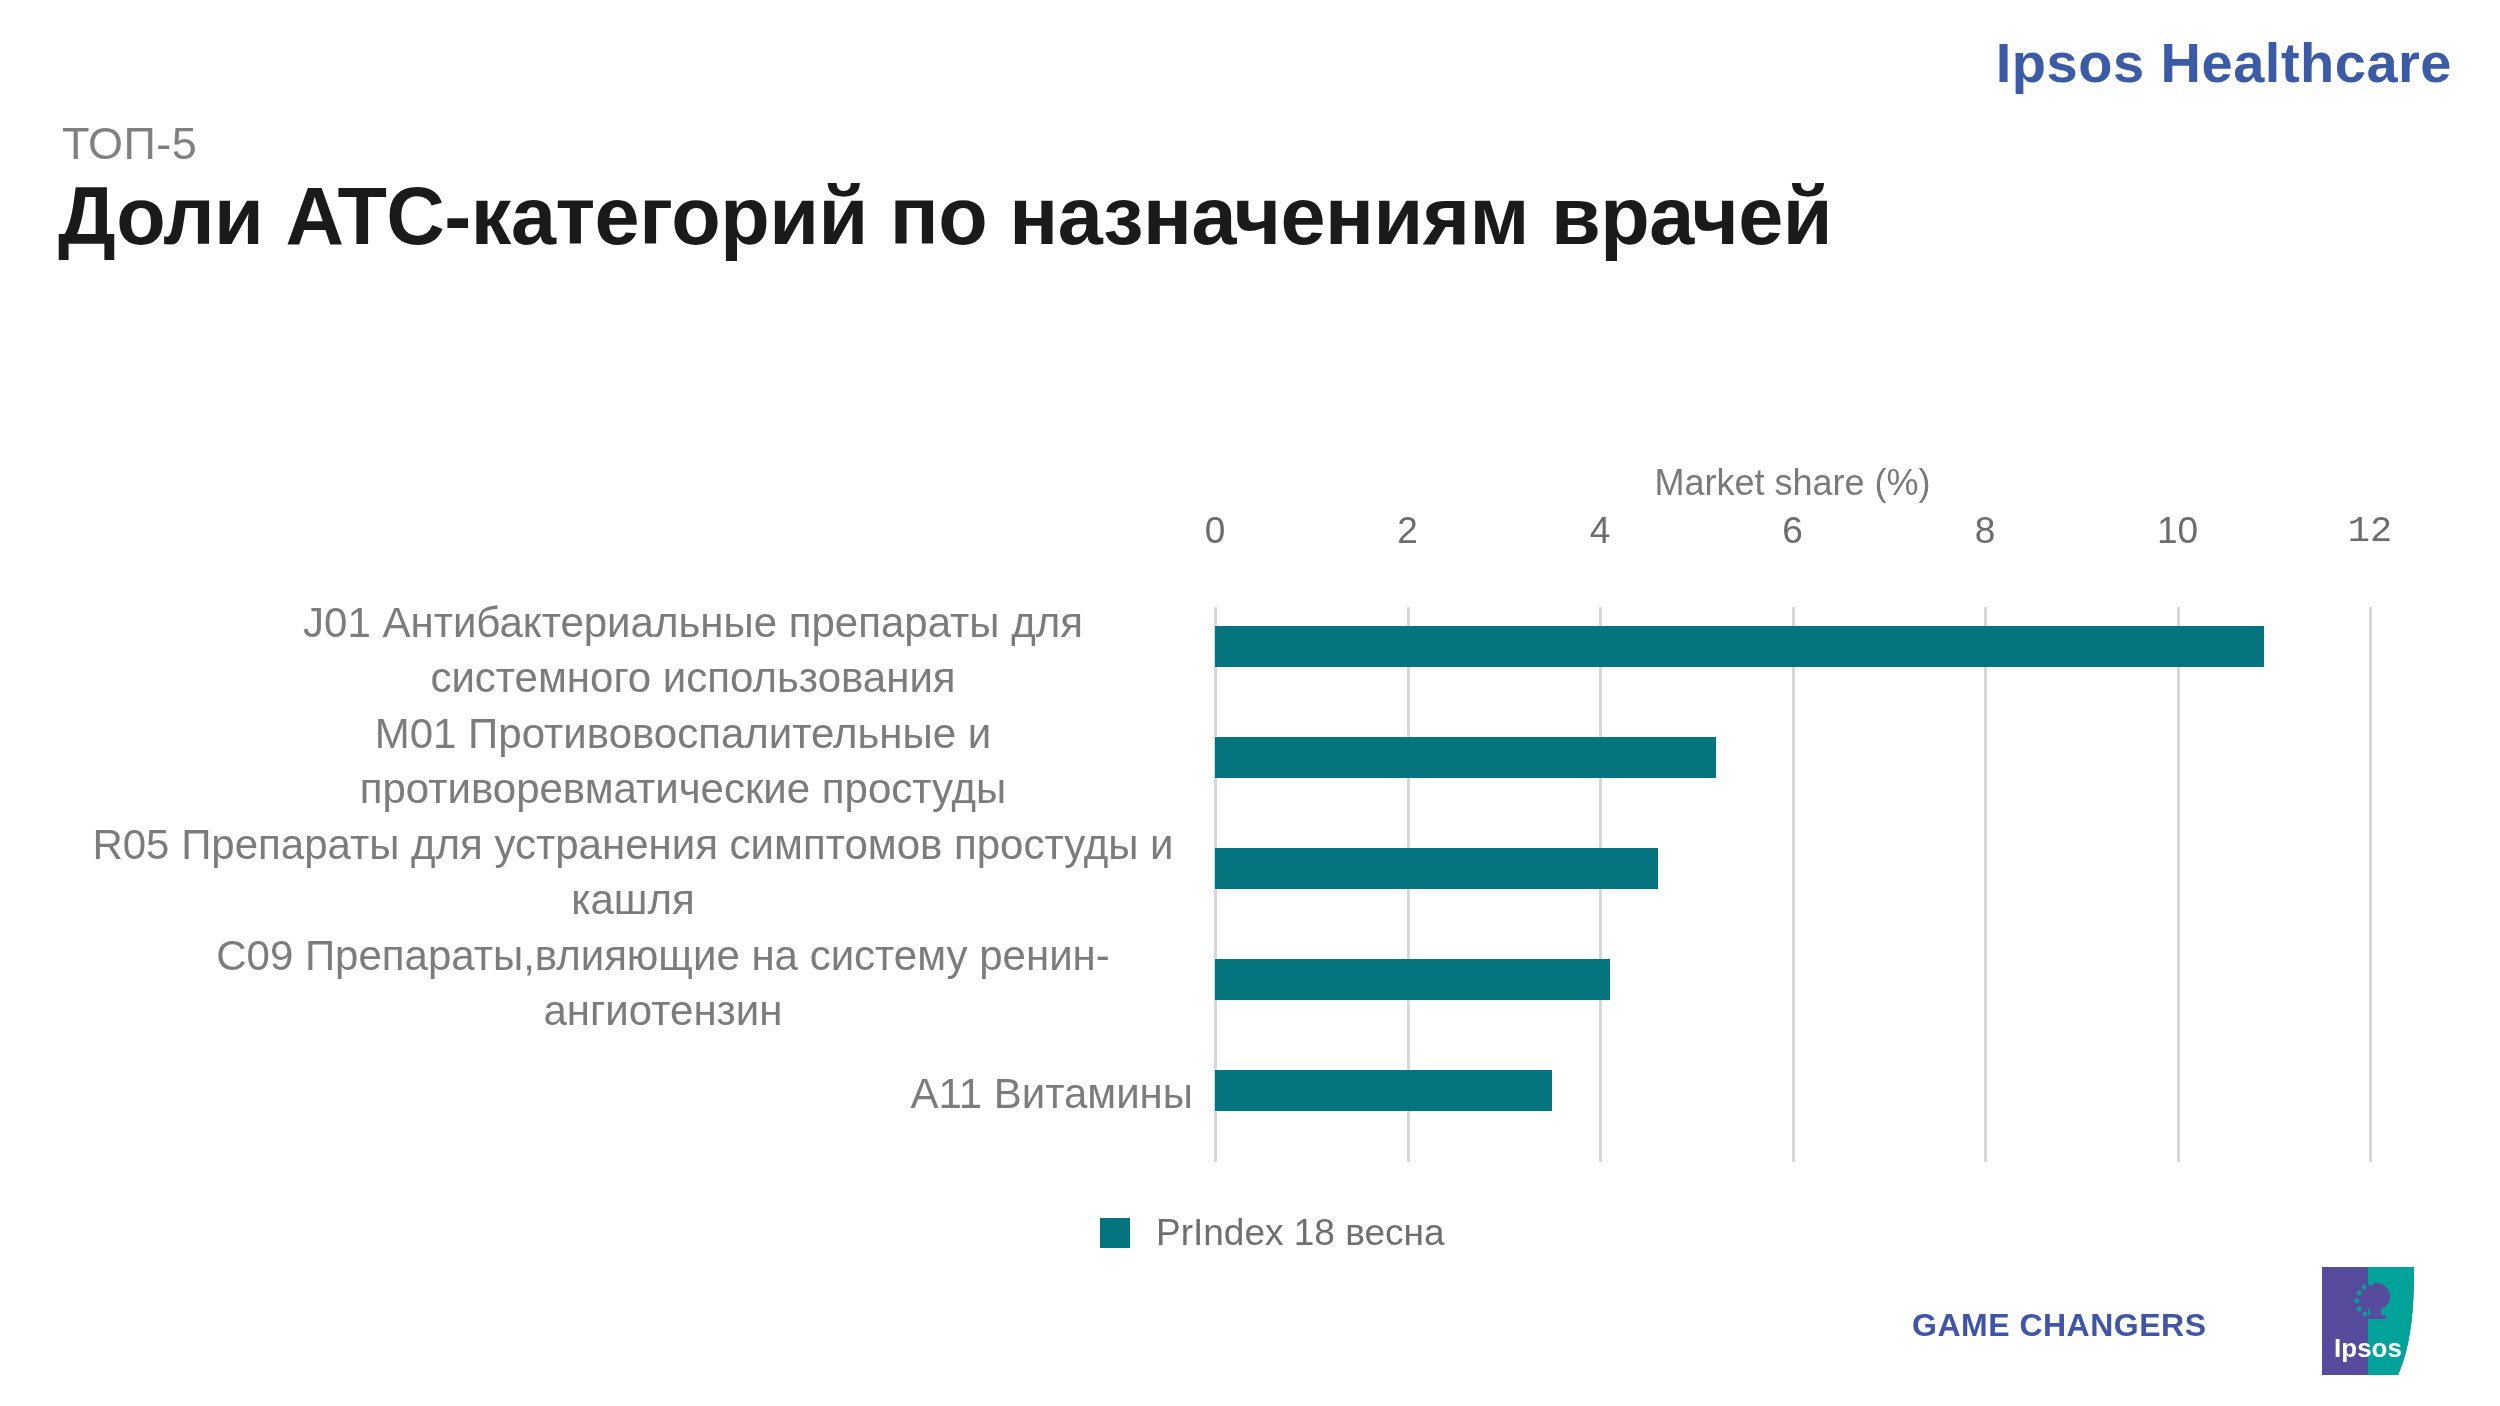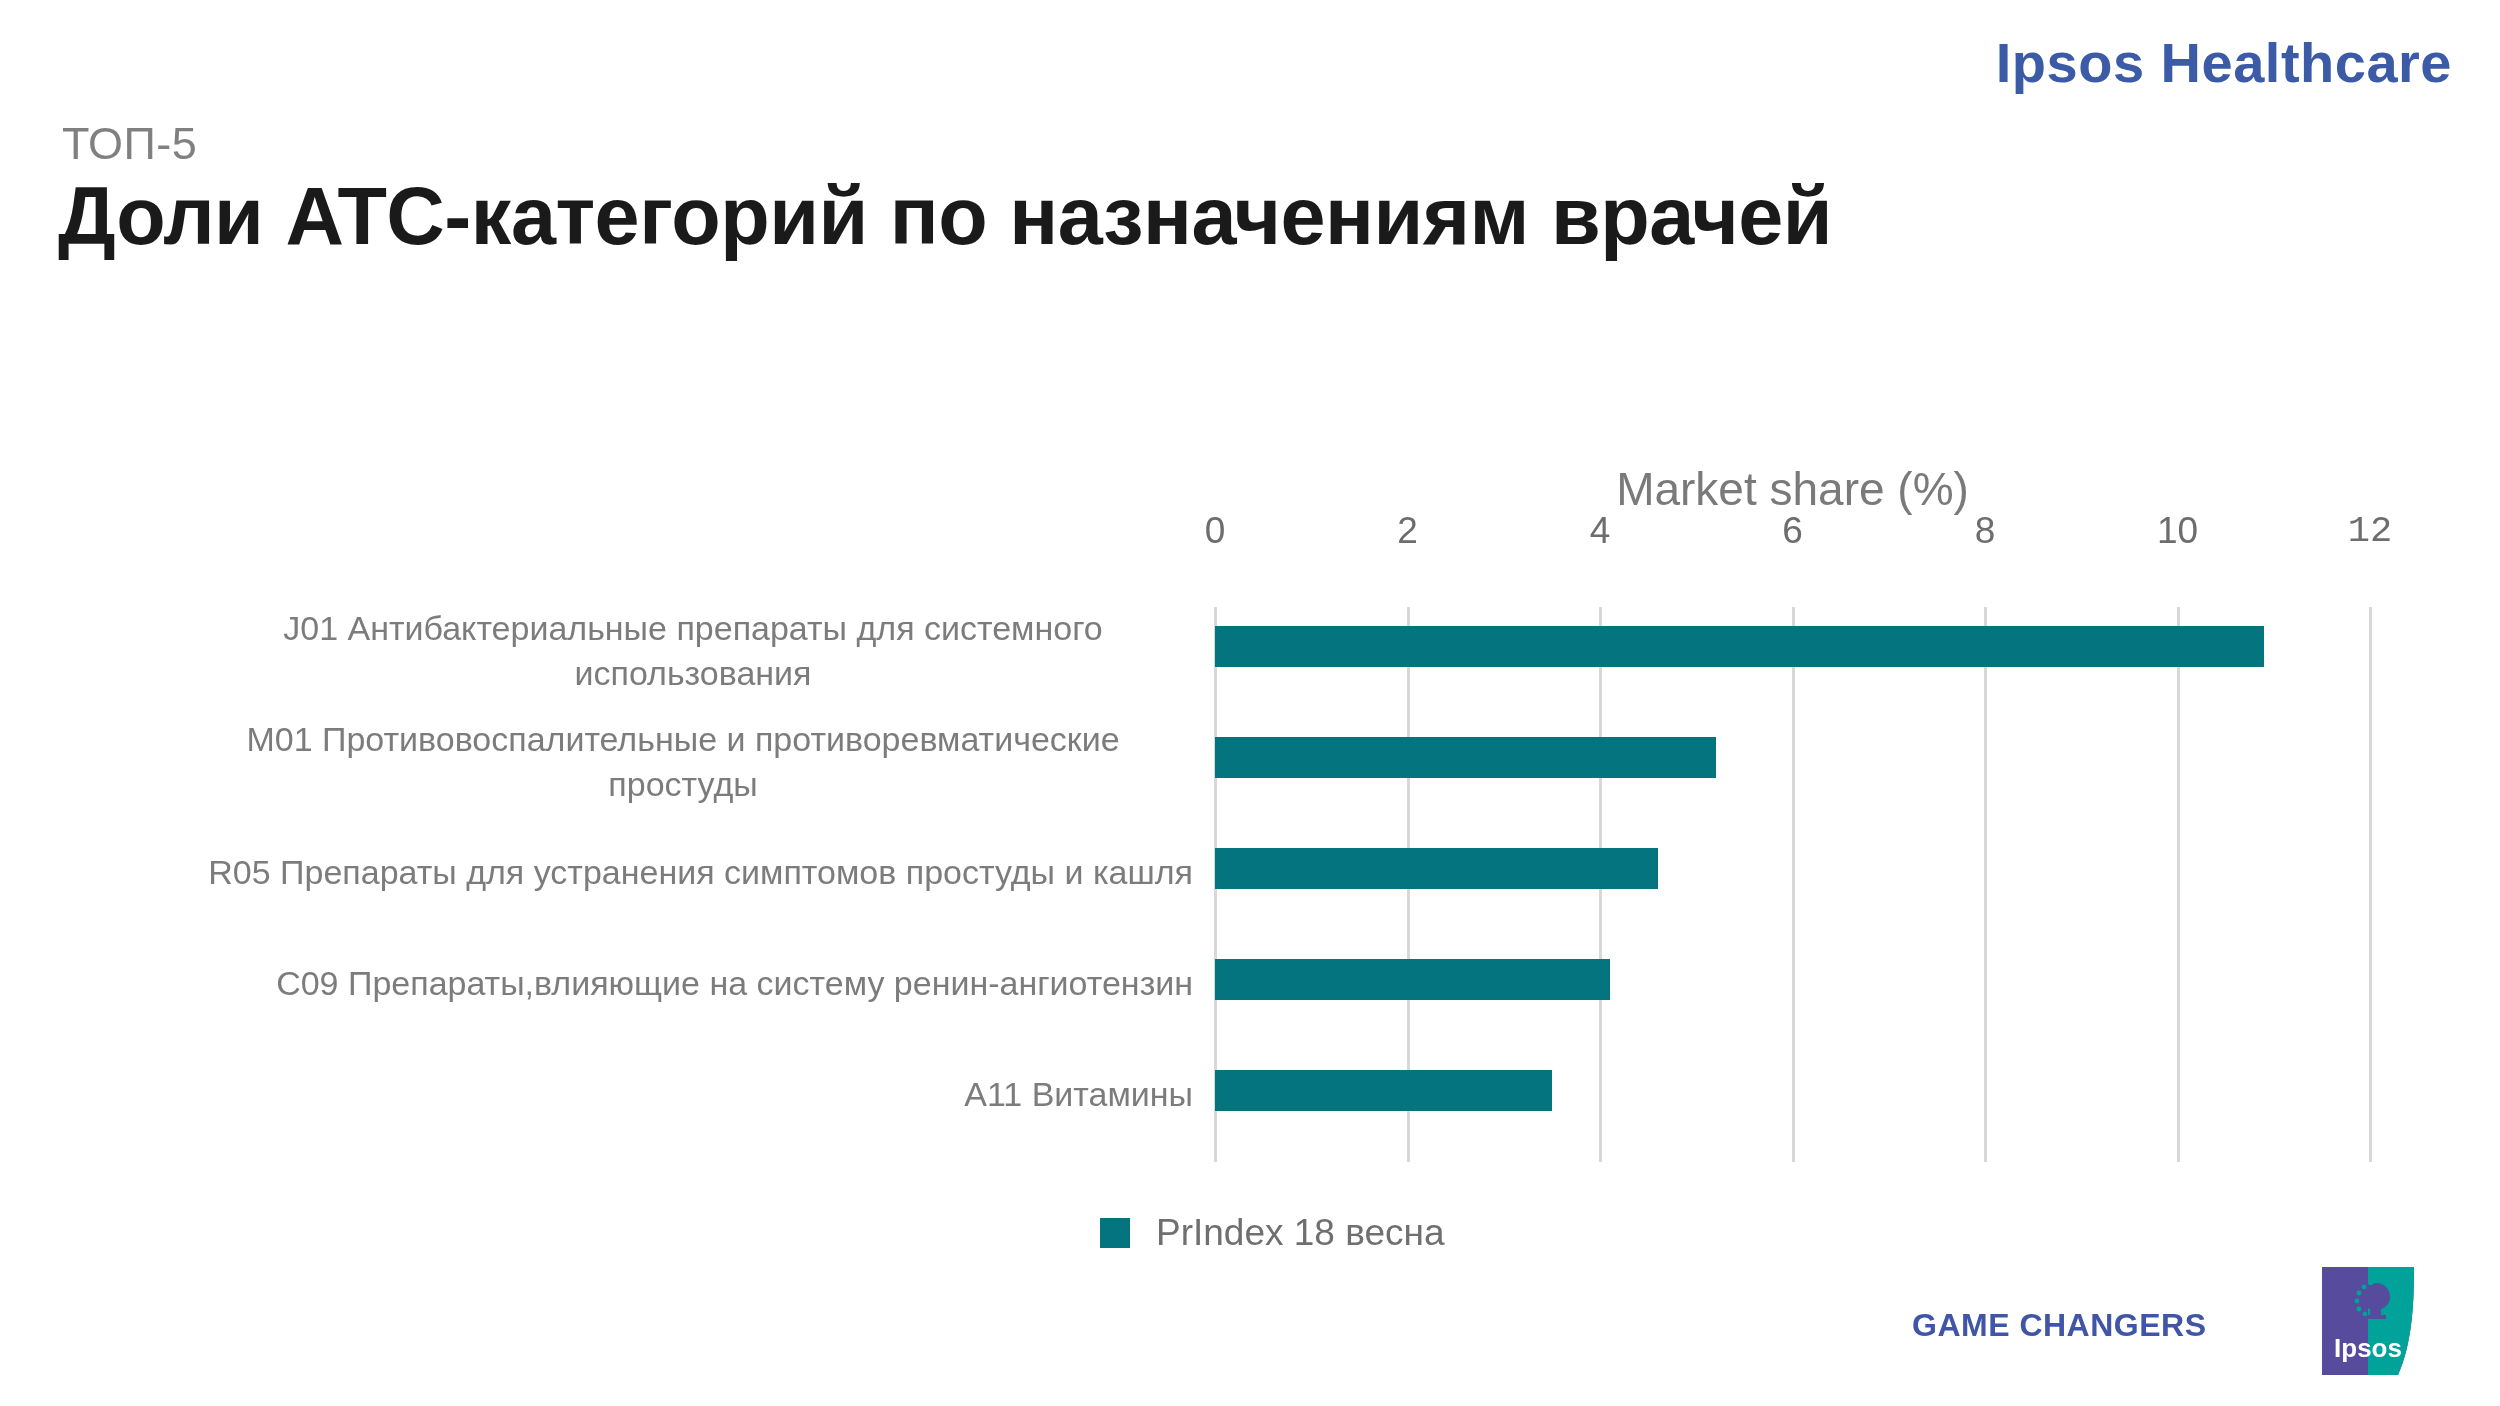--- a/index.html
+++ b/index.html
@@ -56,21 +56,21 @@
     top: 0;
     width: 2500px;
     height: 1406px;
   }
   #axis-title {
     position: absolute;
     left: 1215px;
     width: 1155px;
     top: 462px;
     text-align: center;
-    font-size: 46px;
+    font-size: 36px;
     color: #7a7a7a;
   }
   .x-tick-label {
     position: absolute;
     top: 510px;
     font-size: 37px;
     color: #6d6d6d;
     transform: translateX(-50%);
     white-space: nowrap;
   }
@@ -97,21 +97,21 @@
   .bar {
     position: absolute;
     top: 36px;
     left: 0;
     height: 41px;
     background: #04757f;
   }
   .cat-label {
     position: absolute;
     right: 2260px; 
-    font-size: 34px;
+    font-size: 42px;
     color: #7c7c7c;
     text-align: right;
     line-height: 1.30;
   }
 
   
   #legend {
     position: absolute;
     left: 1100px;
     top: 1212px;

